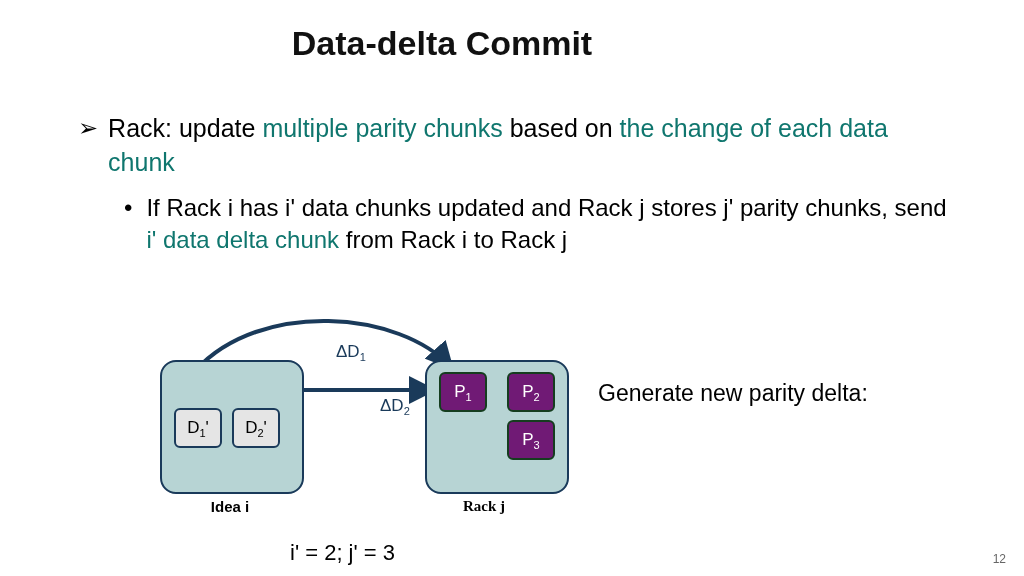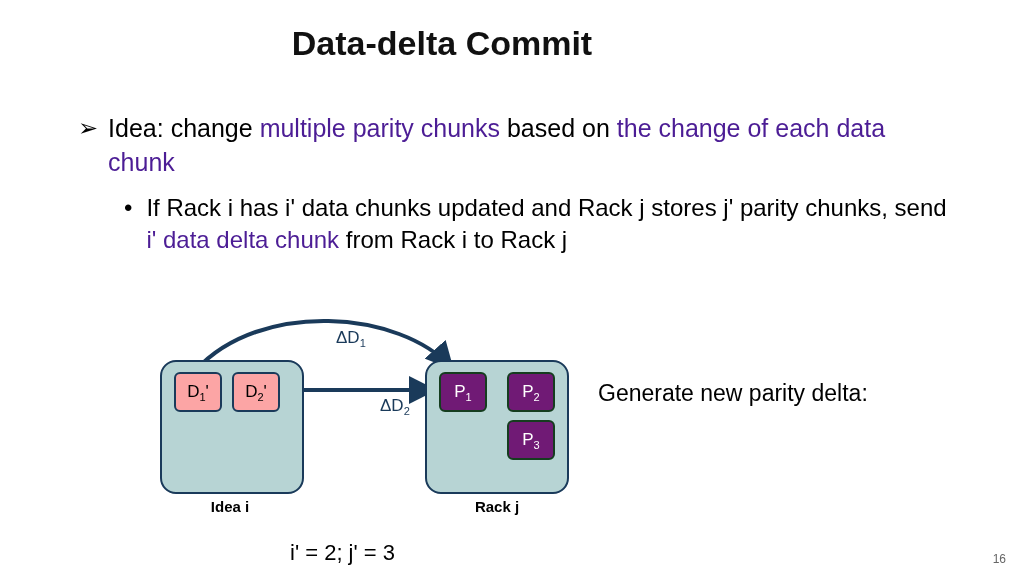--- a/index.html
+++ b/index.html
@@ -3,51 +3,51 @@
 <meta charset="utf-8">
 <style>
   html, body { margin:0; padding:0; width:1024px; height:576px; background:#fff; font-family:Arial, Helvetica, sans-serif; color:#000; }
   .slide { position:relative; width:1024px; height:576px; }
   .title { position:absolute; top:24px; left:0; width:884px; text-align:center; font-size:34px; font-weight:900; color:#111; }
   .bullet-list { position:absolute; top:112px; left:78px; width:880px; font-size:25px; line-height:1.35; }
   .arrow-bullet { display:flex; }
   .arrow-bullet .marker { margin-right:10px; font-size:24px; line-height:1.35; }
   .sub-bullet { margin-top:12px; margin-left:46px; font-size:24px; display:flex; }
   .sub-bullet .marker { margin-right:14px; }
-  .red { color:#4c1d95; }
+  .red { color:#0f766e; }
   .diagram { position:absolute; top:320px; left:150px; width:440px; height:220px; }
   .rack { position:absolute; width:140px; height:130px; background:#b7d4d4; border:2.5px solid #1a3a5a; border-radius:16px; }
   .rack-i { left:10px; top:40px; }
   .rack-j { left:275px; top:40px; }
   .chunk { position:absolute; width:44px; height:36px; border-radius:6px; border:2px solid #1a3a5a; text-align:center; font-size:17px; line-height:36px; }
-  .d-chunk { background:#fca5a5; }
+  .d-chunk { background:#e5e5e5;margin-top:36px; }
   .p-chunk { background:#701a75; color:#fff; border-color:#153d1f; }
   sub { font-size:0.65em; vertical-align:sub; }
   .rack-label { position:absolute; top:178px; width:140px; text-align:center; font-size:15px; font-weight:900; }
   .rack-label-i { left:10px; }
-  .rack-label-j { left:277px; }
+  .rack-label-j { left:264px;font-family:Liberation Serif, serif; }
   .delta-label { position:absolute; font-size:17px; color:#1a3a5a; font-weight:500; }
   .counts { position:absolute; top:540px; left:290px; font-size:22px; }
   .right-text { position:absolute; left:598px; top:380px; font-size:23px; }
   .eqn { position:absolute; left:598px; top:430px; font-size:23px; }
   .navy { color:#1a3a5a; }
   .page-num { position:absolute; right:18px; bottom:10px; font-size:12px; color:#666; }
   svg.arrows { position:absolute; left:0; top:0; overflow:visible; }
 </style>
 </head>
 <body>
 <div class="slide">
 
 <div class="title">Data-delta Commit</div>
 
 <div class="bullet-list">
   <div class="arrow-bullet">
     <div class="marker">➢</div>
     <div>
-      <span>Idea: change </span><span class="red">multiple parity chunks</span><span> based on </span><span class="red">the change of each data chunk</span>
+      <span>Rack: update </span><span class="red">multiple parity chunks</span><span> based on </span><span class="red">the change of each data chunk</span>
     </div>
   </div>
   <div class="sub-bullet">
     <div class="marker">•</div>
     <div>
       <span>If Rack i has i' data chunks updated and Rack j stores j' parity chunks, send </span><span class="red">i' data delta chunk</span><span> from Rack i to Rack j</span>
     </div>
   </div>
 </div>
 
@@ -78,31 +78,31 @@
       <span>P</span><sub>1</sub>
     </div>
     <div class="chunk p-chunk" style="left:80px; top:10px;">
       <span>P</span><sub>2</sub>
     </div>
     <div class="chunk p-chunk" style="left:80px; top:58px;">
       <span>P</span><sub>3</sub>
     </div>
   </div>
 
-  <div class="delta-label" style="left:186px; top:8px;">
+  <div class="delta-label" style="left:186px; top:22px;">
     <span>ΔD</span><sub>1</sub>
   </div>
   <div class="delta-label" style="left:186px; top:76px;margin-left:44px;">
     <span>ΔD</span><sub>2</sub>
   </div>
 
   <div class="rack-label rack-label-i">Idea i</div>
   <div class="rack-label rack-label-j">Rack j</div>
 </div>
 
 <div class="counts">i' = 2; j' = 3</div>
 
 <div class="right-text">Generate new parity delta:</div>
 
 
-<div class="page-num">16</div>
+<div class="page-num">12</div>
 
 </div>
 
 </body></html>

